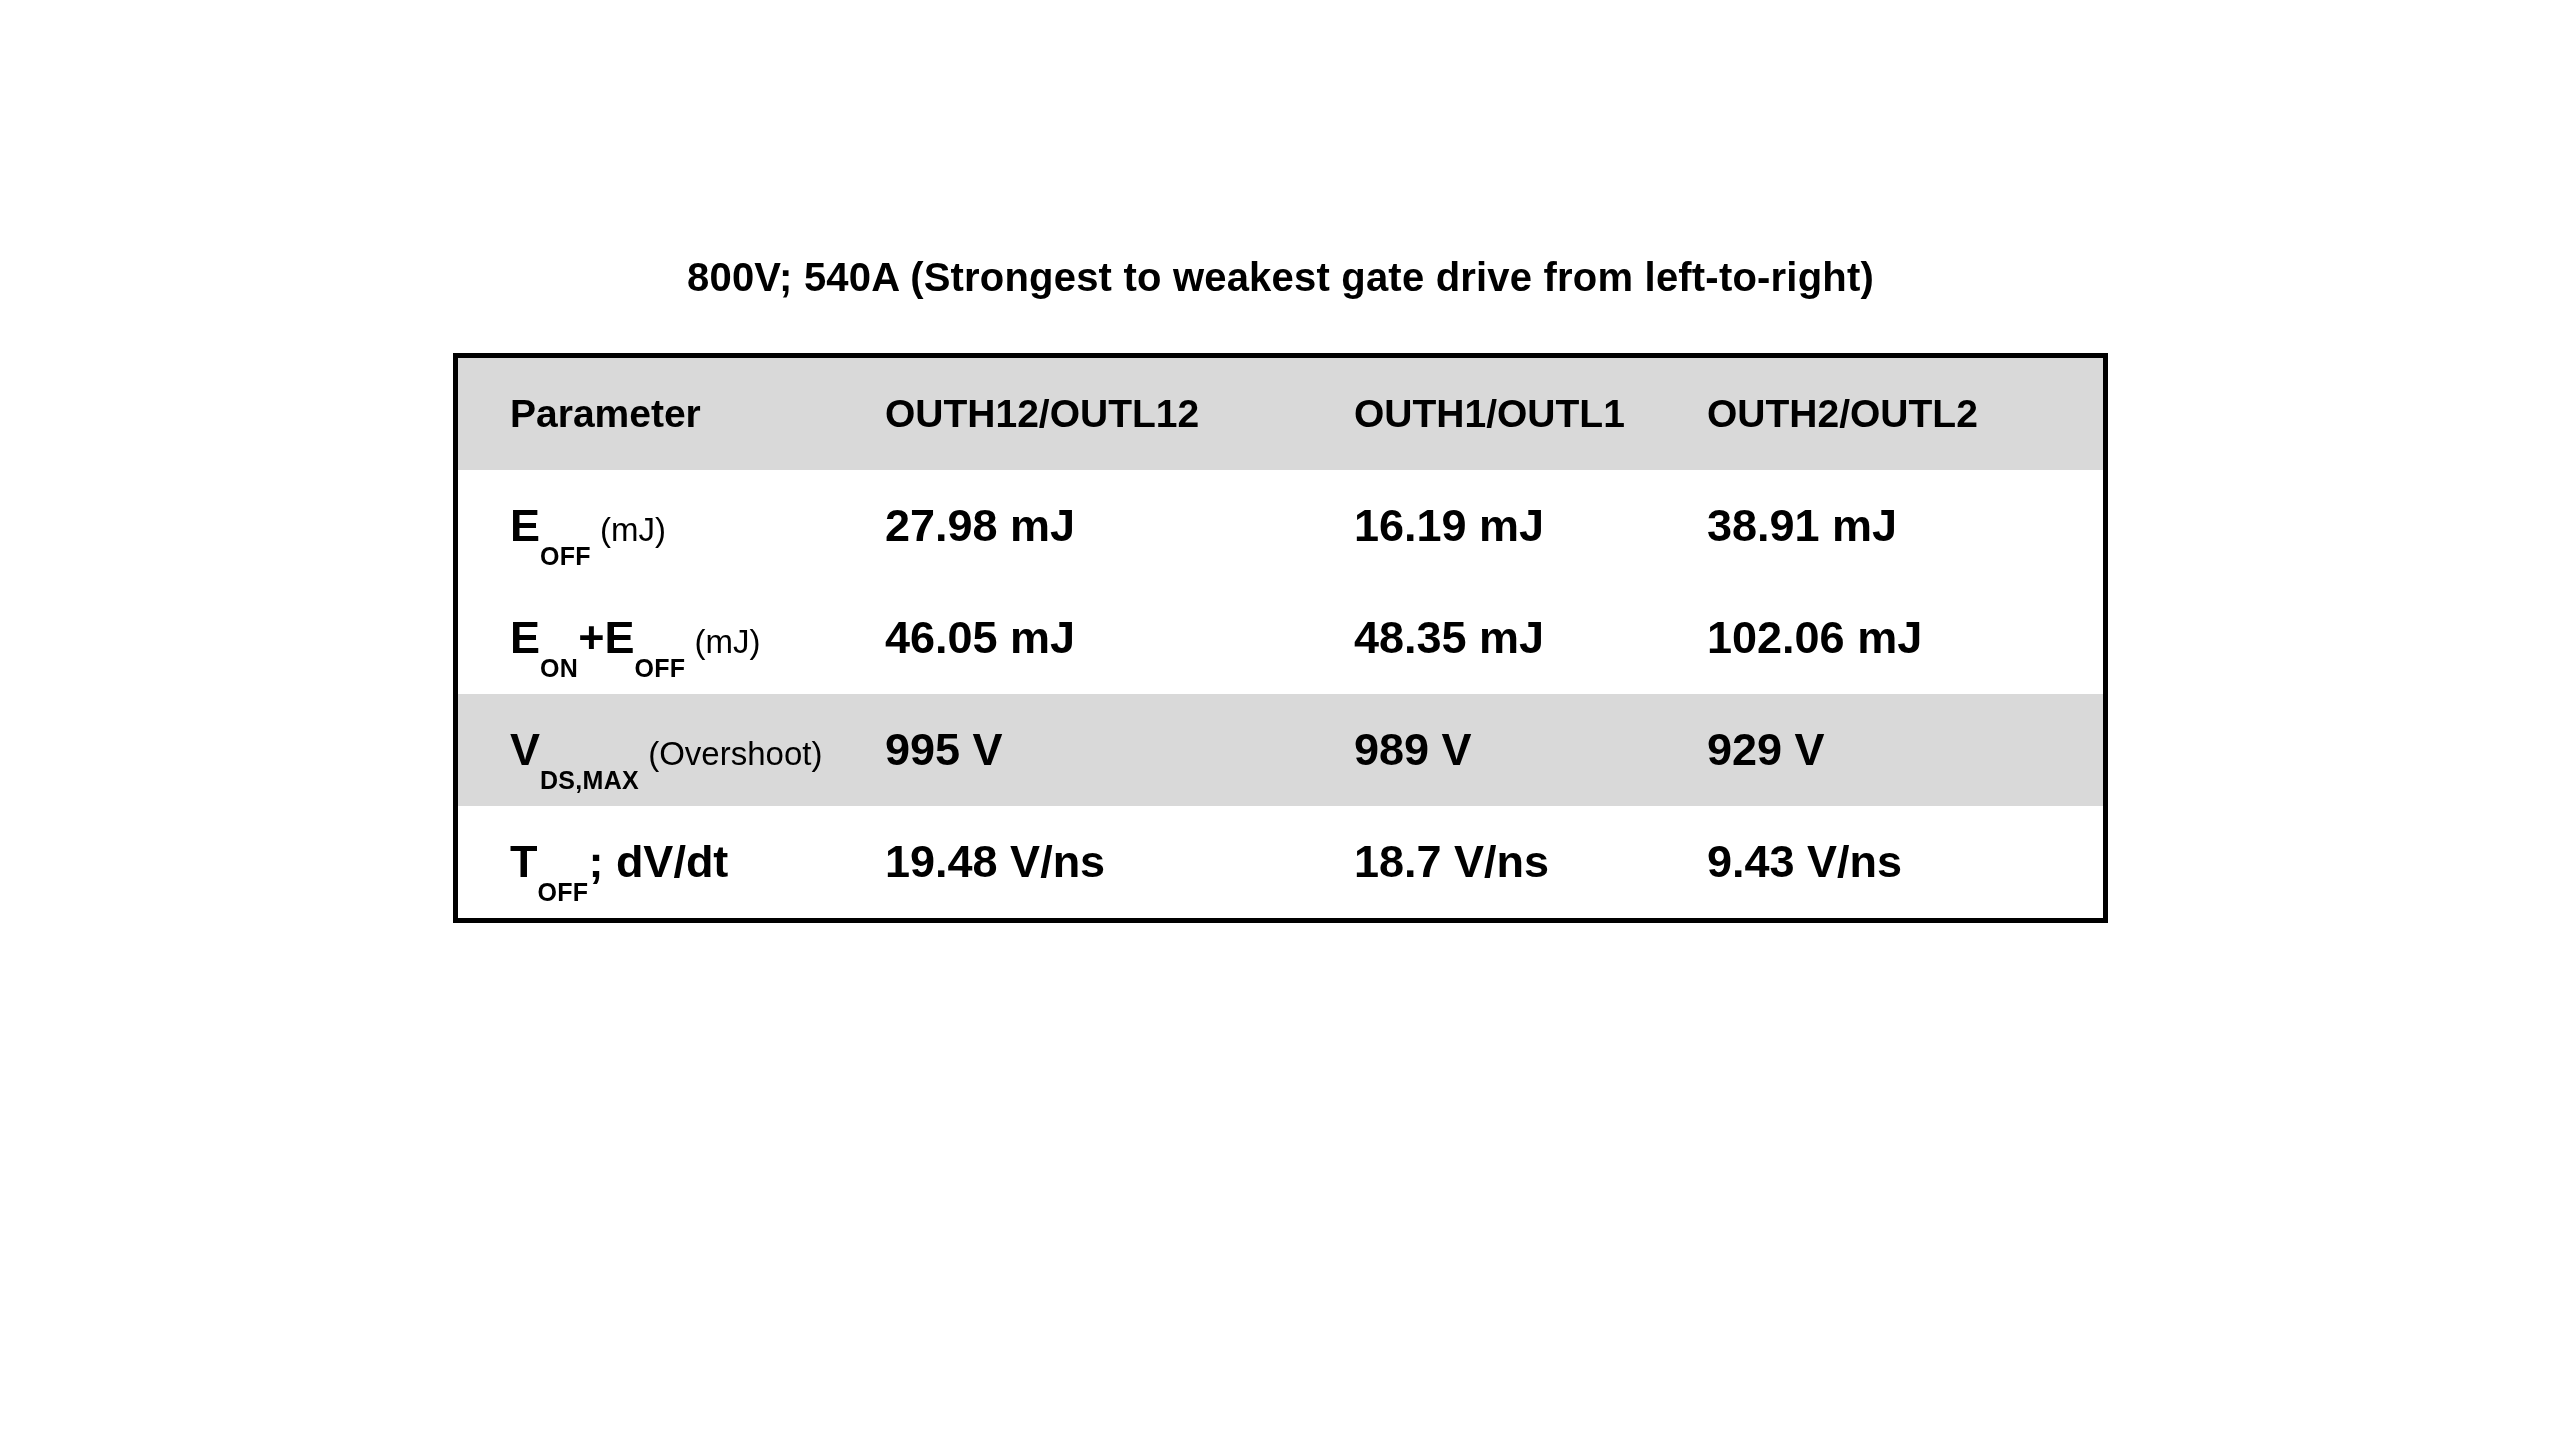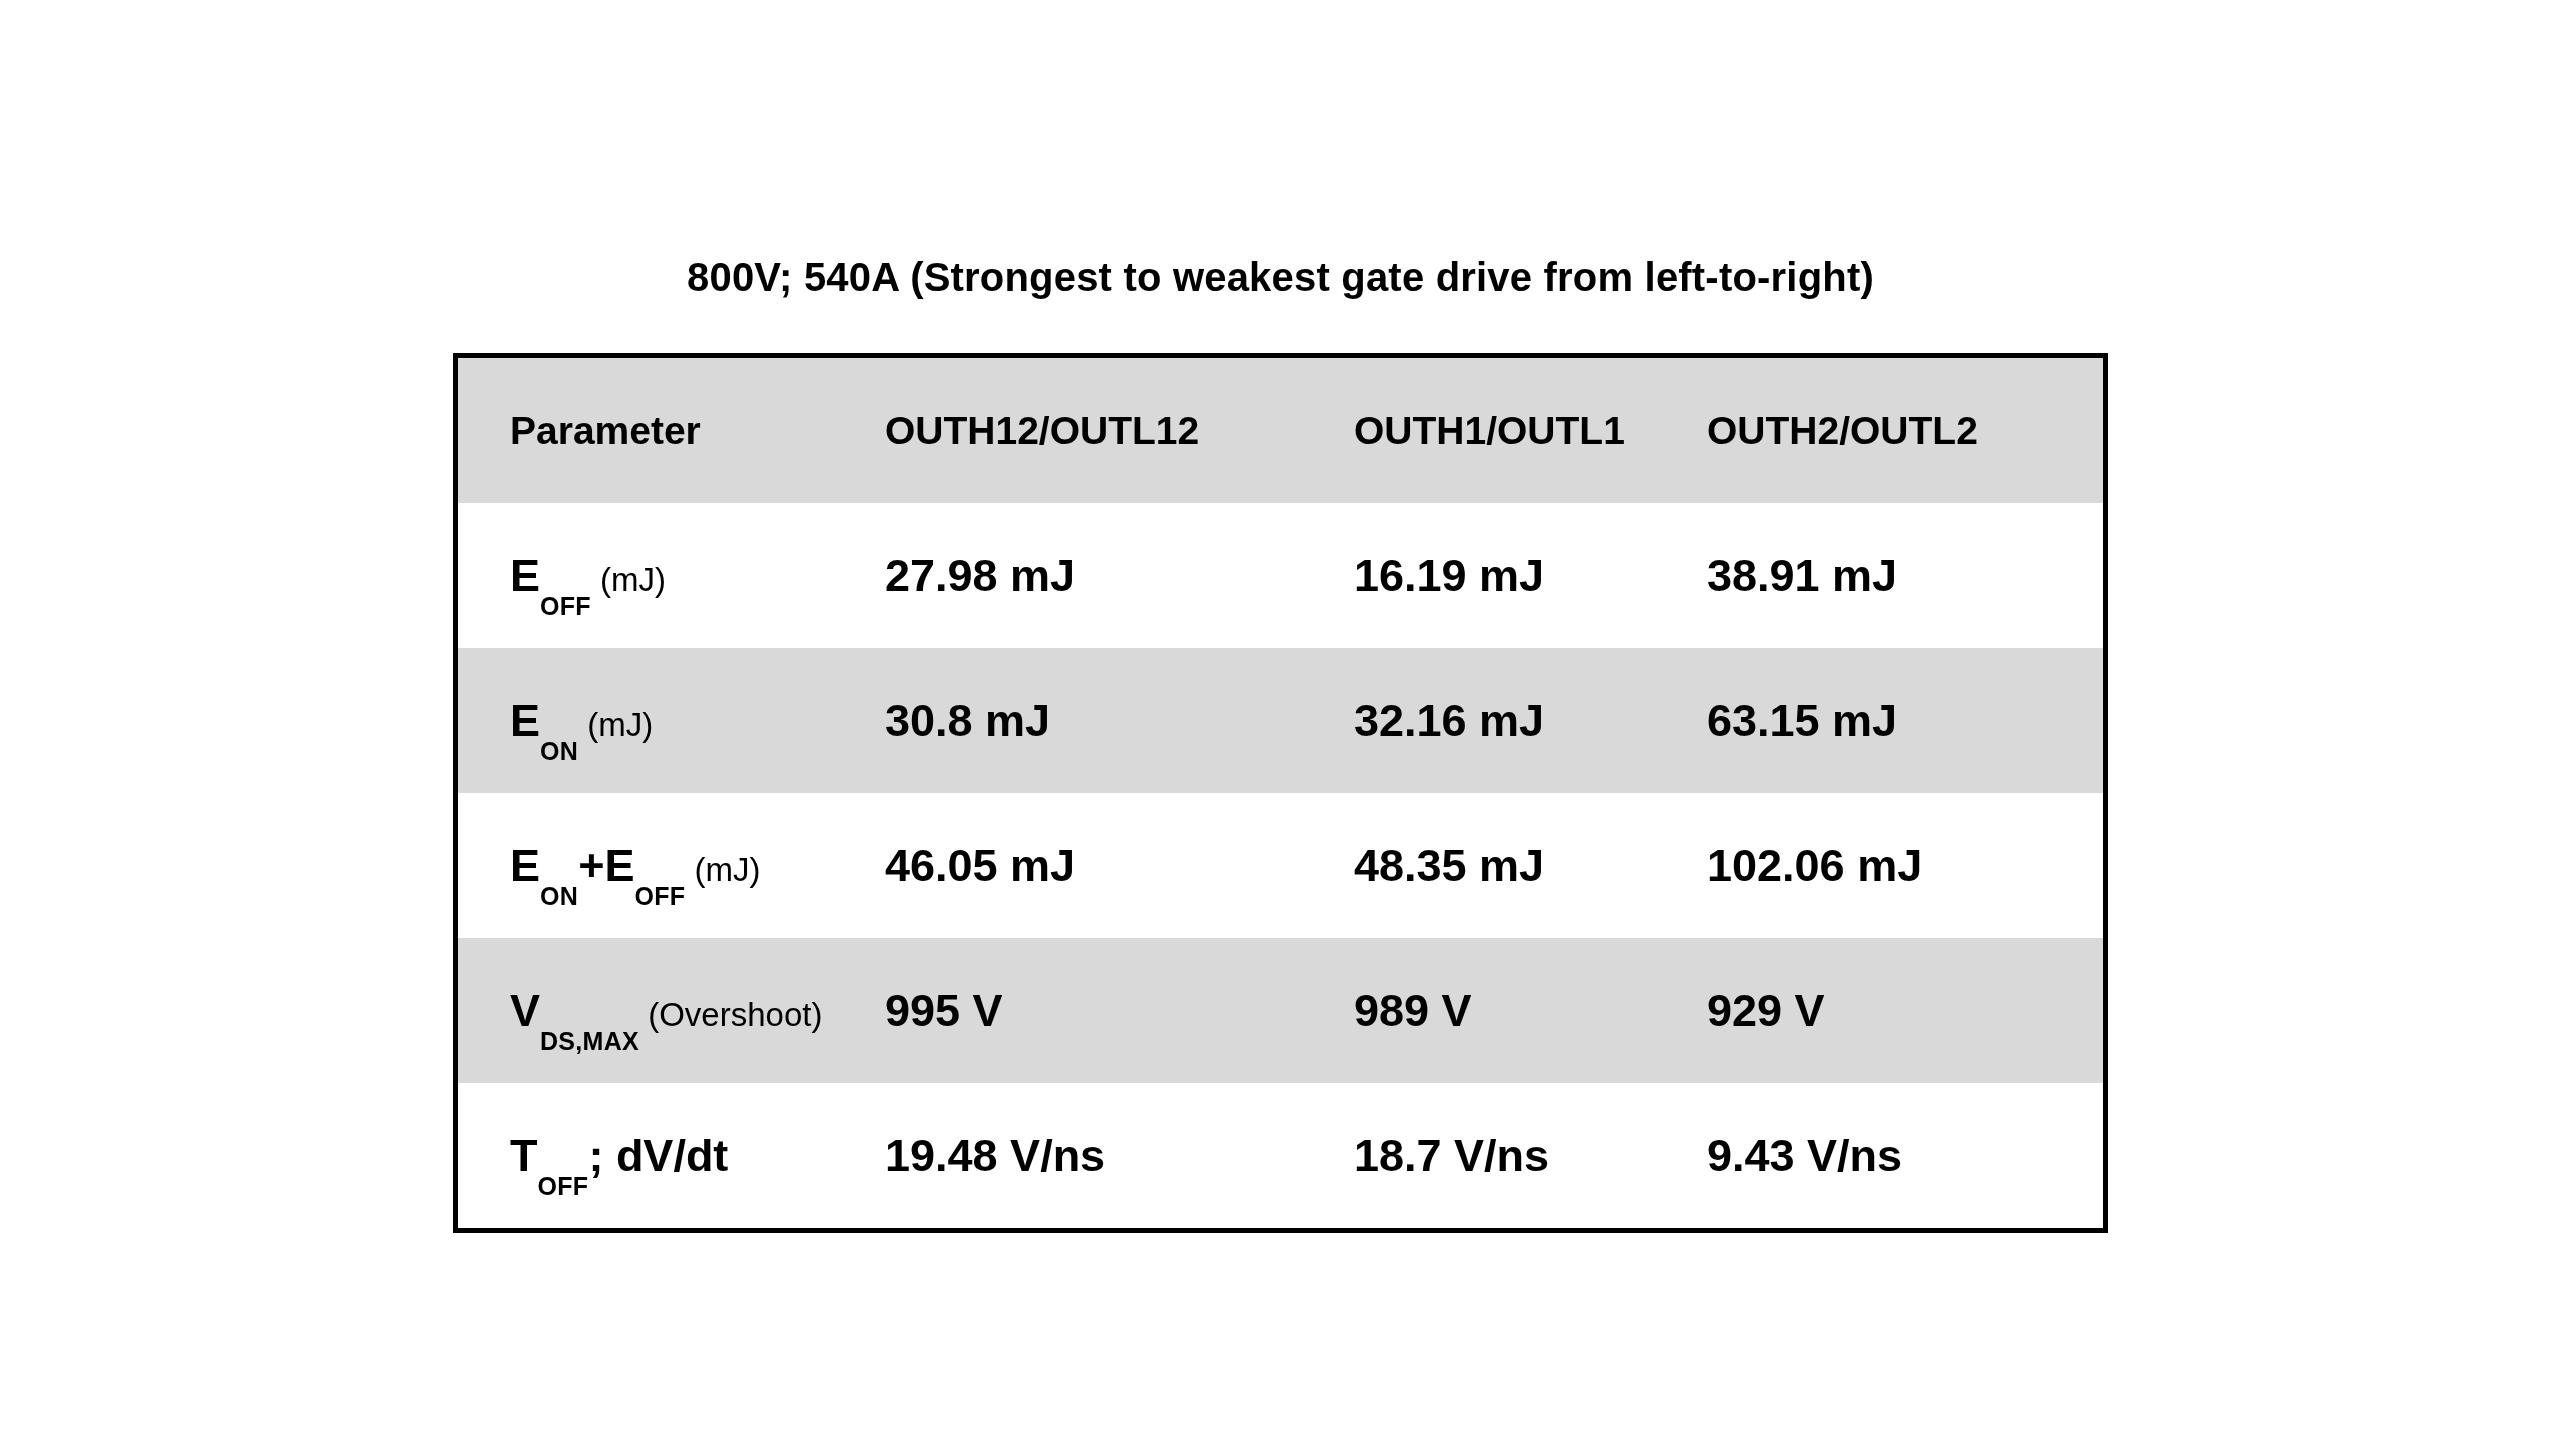--- a/index.html
+++ b/index.html
@@ -40,21 +40,21 @@
   }
   table.datatable {
     border-collapse: collapse;
     table-layout: fixed;
     width: 100%;
   }
   col.c0 { width: 427px; }
   col.c1 { width: 469px; }
   col.c2 { width: 353px; }
   col.c3 { width: 396px; }
-  tr { height: 145px; padding-left: 21px; }
+  tr { height: 112px; padding-left: 21px; }
   th, td {
     padding: 0;
     vertical-align: middle;
     text-align: left;
     white-space: nowrap;
   }
   thead tr { background: var(--shaded); }
   tbody tr.shaded { background: var(--shaded); }
   tbody tr.plain { background: var(--plain); }
   th {
@@ -105,26 +105,20 @@
           <th class="c3">OUTH2/OUTL2</th>
         </tr>
       </thead>
       <tbody id="table-body">
           <tr class="plain">
             <td class="c0"><span class="seg-symbol">E</span><span class="seg-subscript">OFF</span><span class="seg-note"> (mJ)</span></td>
             <td class="c1 value">27.98 mJ</td>
             <td class="c2 value">16.19 mJ</td>
             <td class="c3 value">38.91 mJ</td>
           </tr>
-          <tr class="shaded">
-            <td class="c0"><span class="seg-symbol">E</span><span class="seg-subscript">ON</span><span class="seg-note"> (mJ)</span></td>
-            <td class="c1 value">30.8 mJ</td>
-            <td class="c2 value">32.16 mJ</td>
-            <td class="c3 value">63.15 mJ</td>
-          </tr>
           <tr class="plain">
             <td class="c0"><span class="seg-symbol">E</span><span class="seg-subscript">ON</span><span class="seg-symbol">+E</span><span class="seg-subscript">OFF</span><span class="seg-note"> (mJ)</span></td>
             <td class="c1 value">46.05 mJ</td>
             <td class="c2 value">48.35 mJ</td>
             <td class="c3 value">102.06 mJ</td>
           </tr>
           <tr class="shaded">
             <td class="c0"><span class="seg-symbol">V</span><span class="seg-subscript">DS,MAX</span><span class="seg-note"> (Overshoot)</span></td>
             <td class="c1 value">995 V</td>
             <td class="c2 value">989 V</td>

